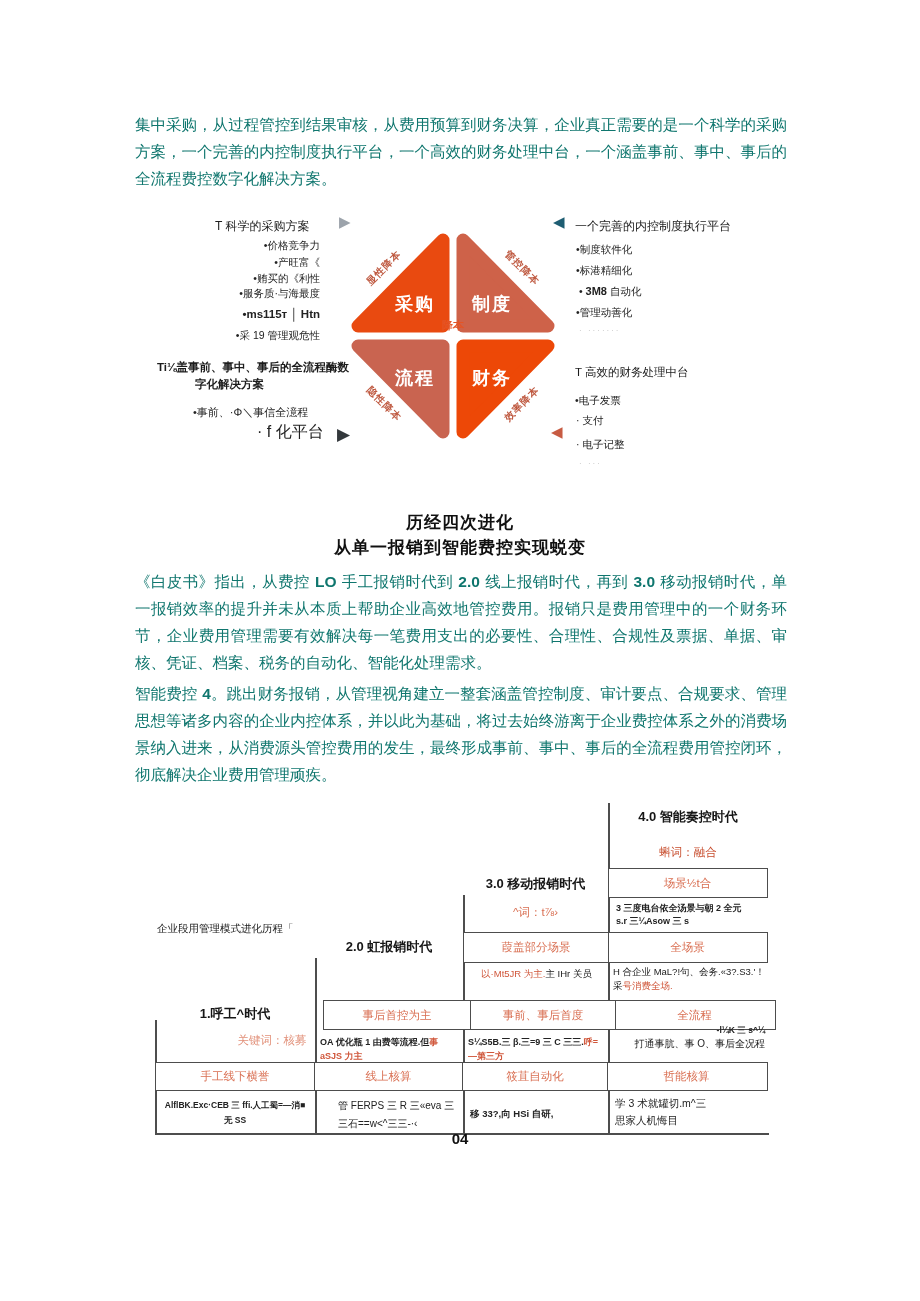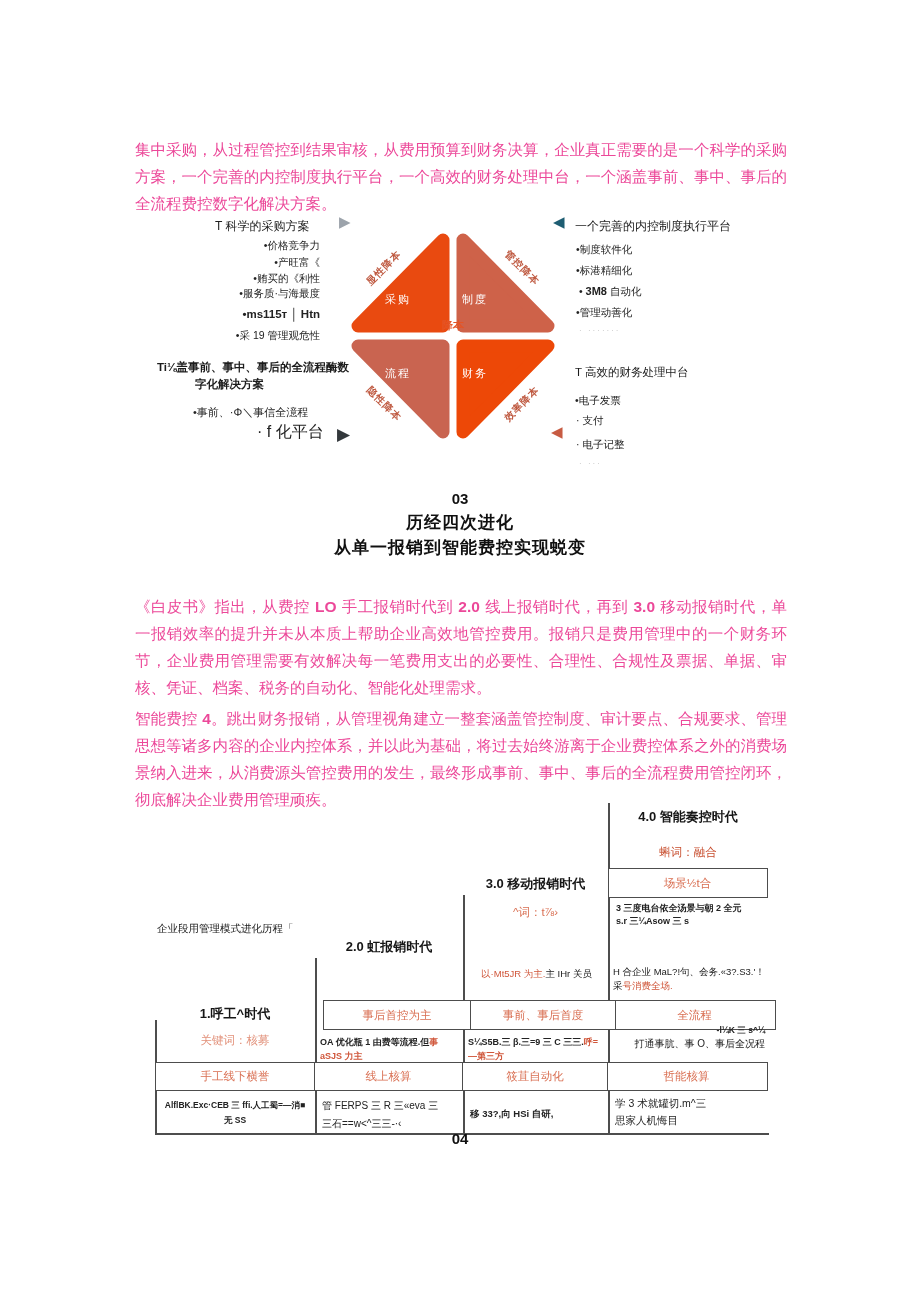--- a/index.html
+++ b/index.html
@@ -1,26 +1,26 @@
 <!DOCTYPE html>
 <html><head>
 <meta charset="utf-8">
 <style>
   html,body{margin:0;padding:0;background:#ffffff;}
   #page{position:relative;width:920px;height:1301px;background:#fff;overflow:hidden;
         font-family:"Liberation Sans",sans-serif;color:#141414;}
   .para{position:absolute;width:652px;font-family:"DejaVu Serif",serif;
-        font-size:15.5px;line-height:27px;color:#ec4899;text-align:justify;margin-top:25px;}
+        font-size:15.5px;line-height:27px;color:#0f766e;text-align:justify;}
   .bnum{font-family:"Liberation Sans",sans-serif;font-weight:700;}
   .cline{position:absolute;left:0;width:100%;text-align:center;color:#101010;}
   
   #dwrap{position:absolute;left:135px;top:208px;width:655px;height:268px;}
   #dgfx{position:absolute;left:203px;top:12px;width:230px;height:233px;}
-  .qlab{position:absolute;width:60px;text-align:left;color:#fff;font-size:11px;
-        font-weight:400;letter-spacing:2px;}
+  .qlab{position:absolute;width:60px;text-align:center;color:#fff;font-size:18px;
+        font-weight:700;letter-spacing:2px;}
   .clab{position:absolute;width:60px;text-align:center;font-size:11px;font-weight:700;}
   .elab{position:absolute;width:64px;text-align:center;font-size:10px;font-weight:700;
         letter-spacing:1px;}
   .arrow{position:absolute;font-size:15px;line-height:1;}
   .ann-title{position:absolute;font-size:12px;color:#1c1c1c;white-space:nowrap;}
   .ann-b{position:absolute;font-size:10.5px;color:#222;white-space:nowrap;}
   .ann-right{text-align:right;}
   .faint{position:absolute;font-size:8px;color:#c9c9c9;letter-spacing:2px;}
   
   .sec-num{font-size:15px;font-weight:700;}
@@ -91,21 +91,20 @@
     <div class="ann-b" style="left:58px;top:197px;font-size:11px;">•事前、·Φ＼事信全澺程</div>
     <div class="ann-b" style="left:122px;top:214px;font-size:16px;">· f 化平台</div>
 
     <div class="ann-title" style="left:440px;top:157px;font-size:11.5px;">T 高效的财务处理中台</div>
     <div class="ann-b" style="left:440px;top:186px;">•电子发票</div>
     <div class="ann-b" style="left:441px;top:206px;">· 支付</div>
     <div class="ann-b" style="left:441px;top:230px;">· 电子记整</div>
     <div class="faint" style="left:444px;top:251px;">· ···</div>
   </div>
 
-  <div class="cline sec-num" style="top:490px;">03</div>
   <div class="cline sec-title" style="top:511px;">历经四次进化</div>
   <div class="cline sec-title" style="top:536px;">从单一报销到智能费控实现蜕变</div>
 
   <div class="para" style="left:135px;top:568px;"><span>《白皮书》指出，从费控 </span><span class="bnum">LO</span><span> 手工报销时代到 </span><span class="bnum">2.0</span><span> 线上报销时代，再到 </span><span class="bnum">3.0</span><span> 移动报销时代，单一报销效率的提升并未从本质上帮助企业高效地管控费用。报销只是费用管理中的一个财务环节，企业费用管理需要有效解决每一笔费用支出的必要性、合理性、合规性及票据、单据、审核、凭证、档案、税务的自动化、智能化处理需求。</span></div>
 
   <div class="para" style="left:135px;top:680px;"><span>智能费控 </span><span class="bnum">4</span><span>。跳出财务报销，从管理视角建立一整套涵盖管控制度、审计要点、合规要求、管理思想等诸多内容的企业内控体系，并以此为基础，将过去始终游离于企业费控体系之外的消费场景纳入进来，从消费源头管控费用的发生，最终形成事前、事中、事后的全流程费用管控闭环，彻底解决企业费用管理顽疾。</span></div>
 
   <div id="twrap">
 
     <div class="vline" style="left:473px;top:8px;height:332px;"></div>
@@ -115,30 +114,34 @@
     <div class="hline" style="left:20px;top:338px;width:614px;"></div>
 
     <div class="tnote" style="left:22px;top:126px;font-size:10.5px;color:#1a1a1a;">企业段用管理模式进化历程「</div>
 
     <div class="thead" style="left:473px;top:13px;width:160px;">4.0 智能奏控时代</div>
     <div class="tkw coraldark" style="left:473px;top:50px;width:160px;">蝌词：融合</div>
     <div class="thead" style="left:328px;top:80px;width:145px;">3.0 移动报销时代</div>
     <div class="tkw coral" style="left:328px;top:110px;width:145px;">^词：t⅞›</div>
     <div class="thead" style="left:180px;top:143px;width:148px;">2.0 虹报销时代</div>
     <div class="thead" style="left:20px;top:210px;width:160px;">1.呼工^时代</div>
-    <div class="tkw corallight" style="left:20px;top:238px;width:160px;">关键词：核募</div>
+    <div class="tkw corallight" style="left:20px;top:238px;width:160px;padding-left:37px;">关键词：核募</div>
 
     <div class="boxrow" style="left:473px;top:73px;width:160px;height:30px;">
       <div class="cell coraldark" style="width:157px;">场景½t合</div>
     </div>
     <div class="tnote" style="left:481px;top:107px;width:154px;font-size:9px;font-weight:600;line-height:13px;">
       <div>3 三度电台依全汤景与朝 2 全元</div>
       <div>s.r 三¼Asow 三 s</div>
     </div>
 
+    <div class="boxrow" style="left:328px;top:137px;width:305px;height:31px;">
+      <div class="cell coral" style="width:144px;">葭盖部分场景</div>
+      <div class="cell coral" style="width:158px;">全场景</div>
+    </div>
     <div class="tnote" style="left:333px;top:172px;width:137px;text-align:center;"><span class="onote">以·Mt5JR 为主.</span><span>主 IHr 关员</span></div>
     <div class="tnote" style="left:478px;top:170px;width:152px;"><span>H 合企业 MaL?!句、会务.«3?.S3.'！采</span><span class="onote">号消费全场.</span></div>
 
     <div class="boxrow" style="left:188px;top:205px;width:453px;height:30px;">
       <div class="cell coral" style="width:146px;">事后首控为主</div>
       <div class="cell coral" style="width:145px;">事前、事后首度</div>
       <div class="cell coral" style="width:158px;">全流程</div>
     </div>
     <div class="tnote" style="left:185px;top:240px;width:140px;font-size:9px;font-weight:600;"><span>OA 优化瓶 1 由费等流程.但</span><span class="onote">事 aSJS 力主</span></div>
     <div class="tnote" style="left:333px;top:240px;width:137px;font-size:9px;font-weight:600;"><span>S¼S5B.三 β.三=9 三 C 三三.</span><span class="onote">呼=—第三方</span></div>
@@ -151,21 +154,21 @@
       <div class="cell corallight" style="width:158px;">手工线下横誉</div>
       <div class="cell coral" style="width:148px;">线上核算</div>
       <div class="cell coral" style="width:145px;text-align:center;">筱苴自动化</div>
       <div class="cell coral" style="width:158px;">哲能核算</div>
     </div>
 
     <div class="tnote" style="left:22px;top:303px;width:156px;text-align:center;font-size:8.5px;font-weight:700;line-height:15px;">
       <div>AlflBK.Exc·CEB 三 ffi.人工蜀=—消■</div>
       <div>无 SS</div>
     </div>
-    <div class="tnote" style="left:187px;top:302px;width:140px;line-height:18px;font-size:10px;">
+    <div class="tnote" style="left:203px;top:302px;width:140px;line-height:18px;font-size:10px;">
       <div>管 FERPS 三 R 三«eva 三</div>
       <div>三石==w&lt;^三三-·‹</div>
     </div>
     <div class="tnote" style="left:335px;top:312px;width:137px;font-size:9.5px;font-weight:600;">移 33?,向 HSi 自研,</div>
     <div class="tnote" style="left:480px;top:300px;width:152px;line-height:17px;font-size:10.5px;">
       <div>学 3 术就罐切.m^三</div>
       <div>思家人机悔目</div>
     </div>
   </div>
 

